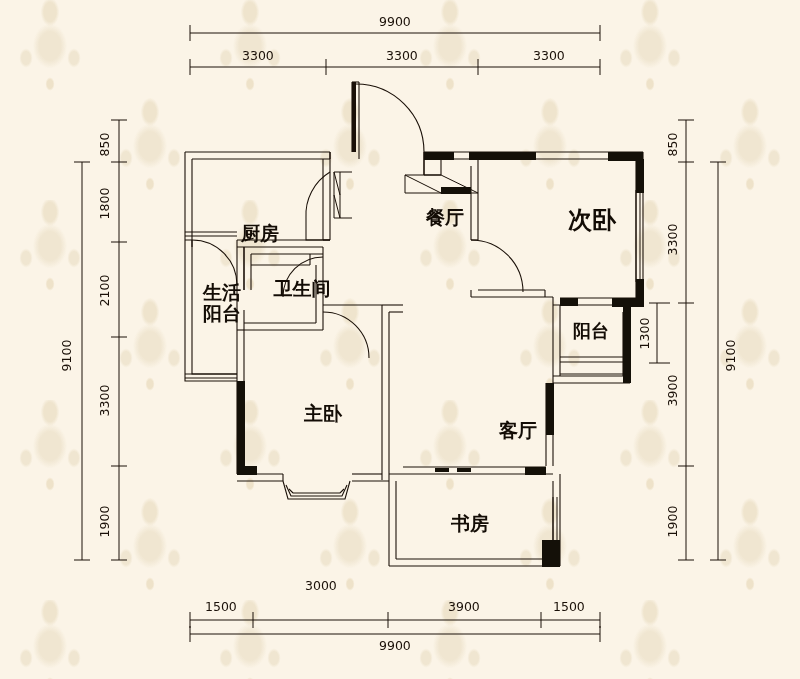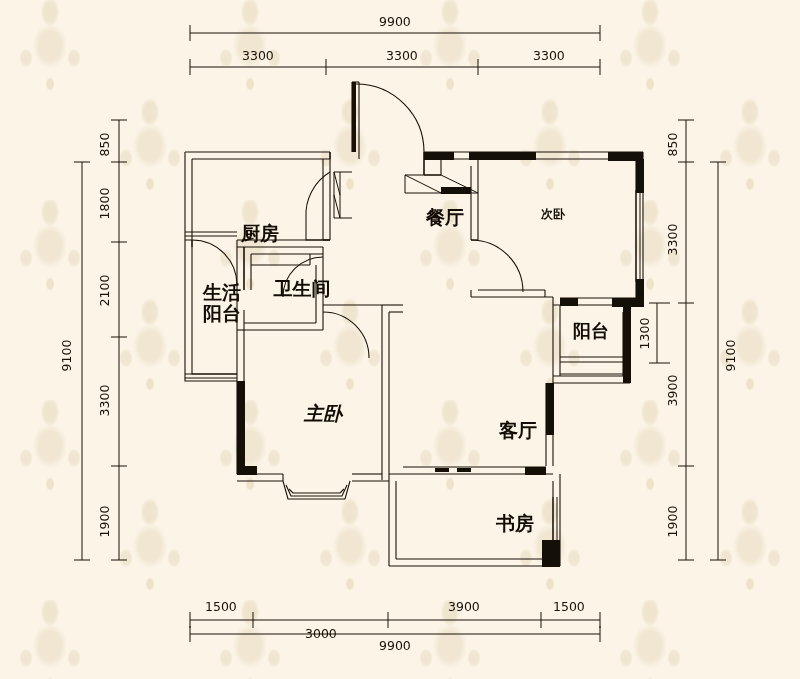--- a/index.html
+++ b/index.html
@@ -336,45 +336,45 @@
       <div class="room-label two-line" style="font-size: 19px; left: 203px; top: 281.5px;">
         <div>生活</div>
         <div>阳台</div>
       </div>
       <div class="room-label" style="font-size: 19px; left: 273.5px; top: 277.5px; text-align: center;">
         <div>卫生间</div>
       </div>
       <div class="room-label" style="font-size: 19px; left: 418px; top: 206.5px; margin-left: 8px;">
         <div>餐厅</div>
       </div>
-      <div class="room-label" style="font-size: 12px; left: 541px; top: 207.5px;">
+      <div class="room-label" style="font-size: 24px; left: 568px; top: 207.5px;">
         <div>次卧</div>
       </div>
       <div class="room-label" style="font-size: 18px; left: 573px; top: 320.5px;">
         <div>阳台</div>
       </div>
-      <div class="room-label" style="font-size: 19px; left: 304px; top: 402.5px; font-style: italic;">
+      <div class="room-label" style="font-size: 19px; left: 304px; top: 402.5px;">
         <div>主卧</div>
       </div>
       <div class="room-label" style="font-size: 19px; left: 459px; top: 419.5px; margin-left: 40px;">
         <div>客厅</div>
       </div>
-      <div class="room-label" style="font-size: 19px; left: 451px; top: 512.5px; margin-left: 45px;">
+      <div class="room-label" style="font-size: 19px; left: 451px; top: 512.5px;">
         <div>书房</div>
       </div>
     </div>
 
   <div class="layer" id="dimension-text-layer">
       <div class="dim" style="left: 379px; top: 13.5px;">9900</div>
       <div class="dim" style="left: 242px; top: 47.5px;">3300</div>
       <div class="dim" style="left: 386px; top: 47.5px;">3300</div>
       <div class="dim" style="left: 533px; top: 47.5px;">3300</div>
       <div class="dim" style="left: 379px; top: 637.5px;">9900</div>
       <div class="dim" style="left: 205px; top: 598.5px;">1500</div>
-      <div class="dim" style="left: 305px; top: 626px;">3000</div>
+      <div class="dim" style="left: 305px; top: 578px;">3000</div>
       <div class="dim" style="left: 448px; top: 598.5px;">3900</div>
       <div class="dim" style="left: 553px; top: 598.5px;">1500</div>
       <div class="dim vert" style="left: 51px; top: 347.5px; transform: rotate(-90deg);">9100</div>
       <div class="dim vert" style="left: 93px; top: 136.5px; transform: rotate(-90deg);">850</div>
       <div class="dim vert" style="left: 89px; top: 195.5px; transform: rotate(-90deg);">1800</div>
       <div class="dim vert" style="left: 89px; top: 282.5px; transform: rotate(-90deg);">2100</div>
       <div class="dim vert" style="left: 89px; top: 392.5px; transform: rotate(-90deg);">3300</div>
       <div class="dim vert" style="left: 89px; top: 513.5px; transform: rotate(-90deg);">1900</div>
       <div class="dim vert" style="left: 715px; top: 347.5px; transform: rotate(-90deg);">9100</div>
       <div class="dim vert" style="left: 661px; top: 136.5px; transform: rotate(-90deg);">850</div>

